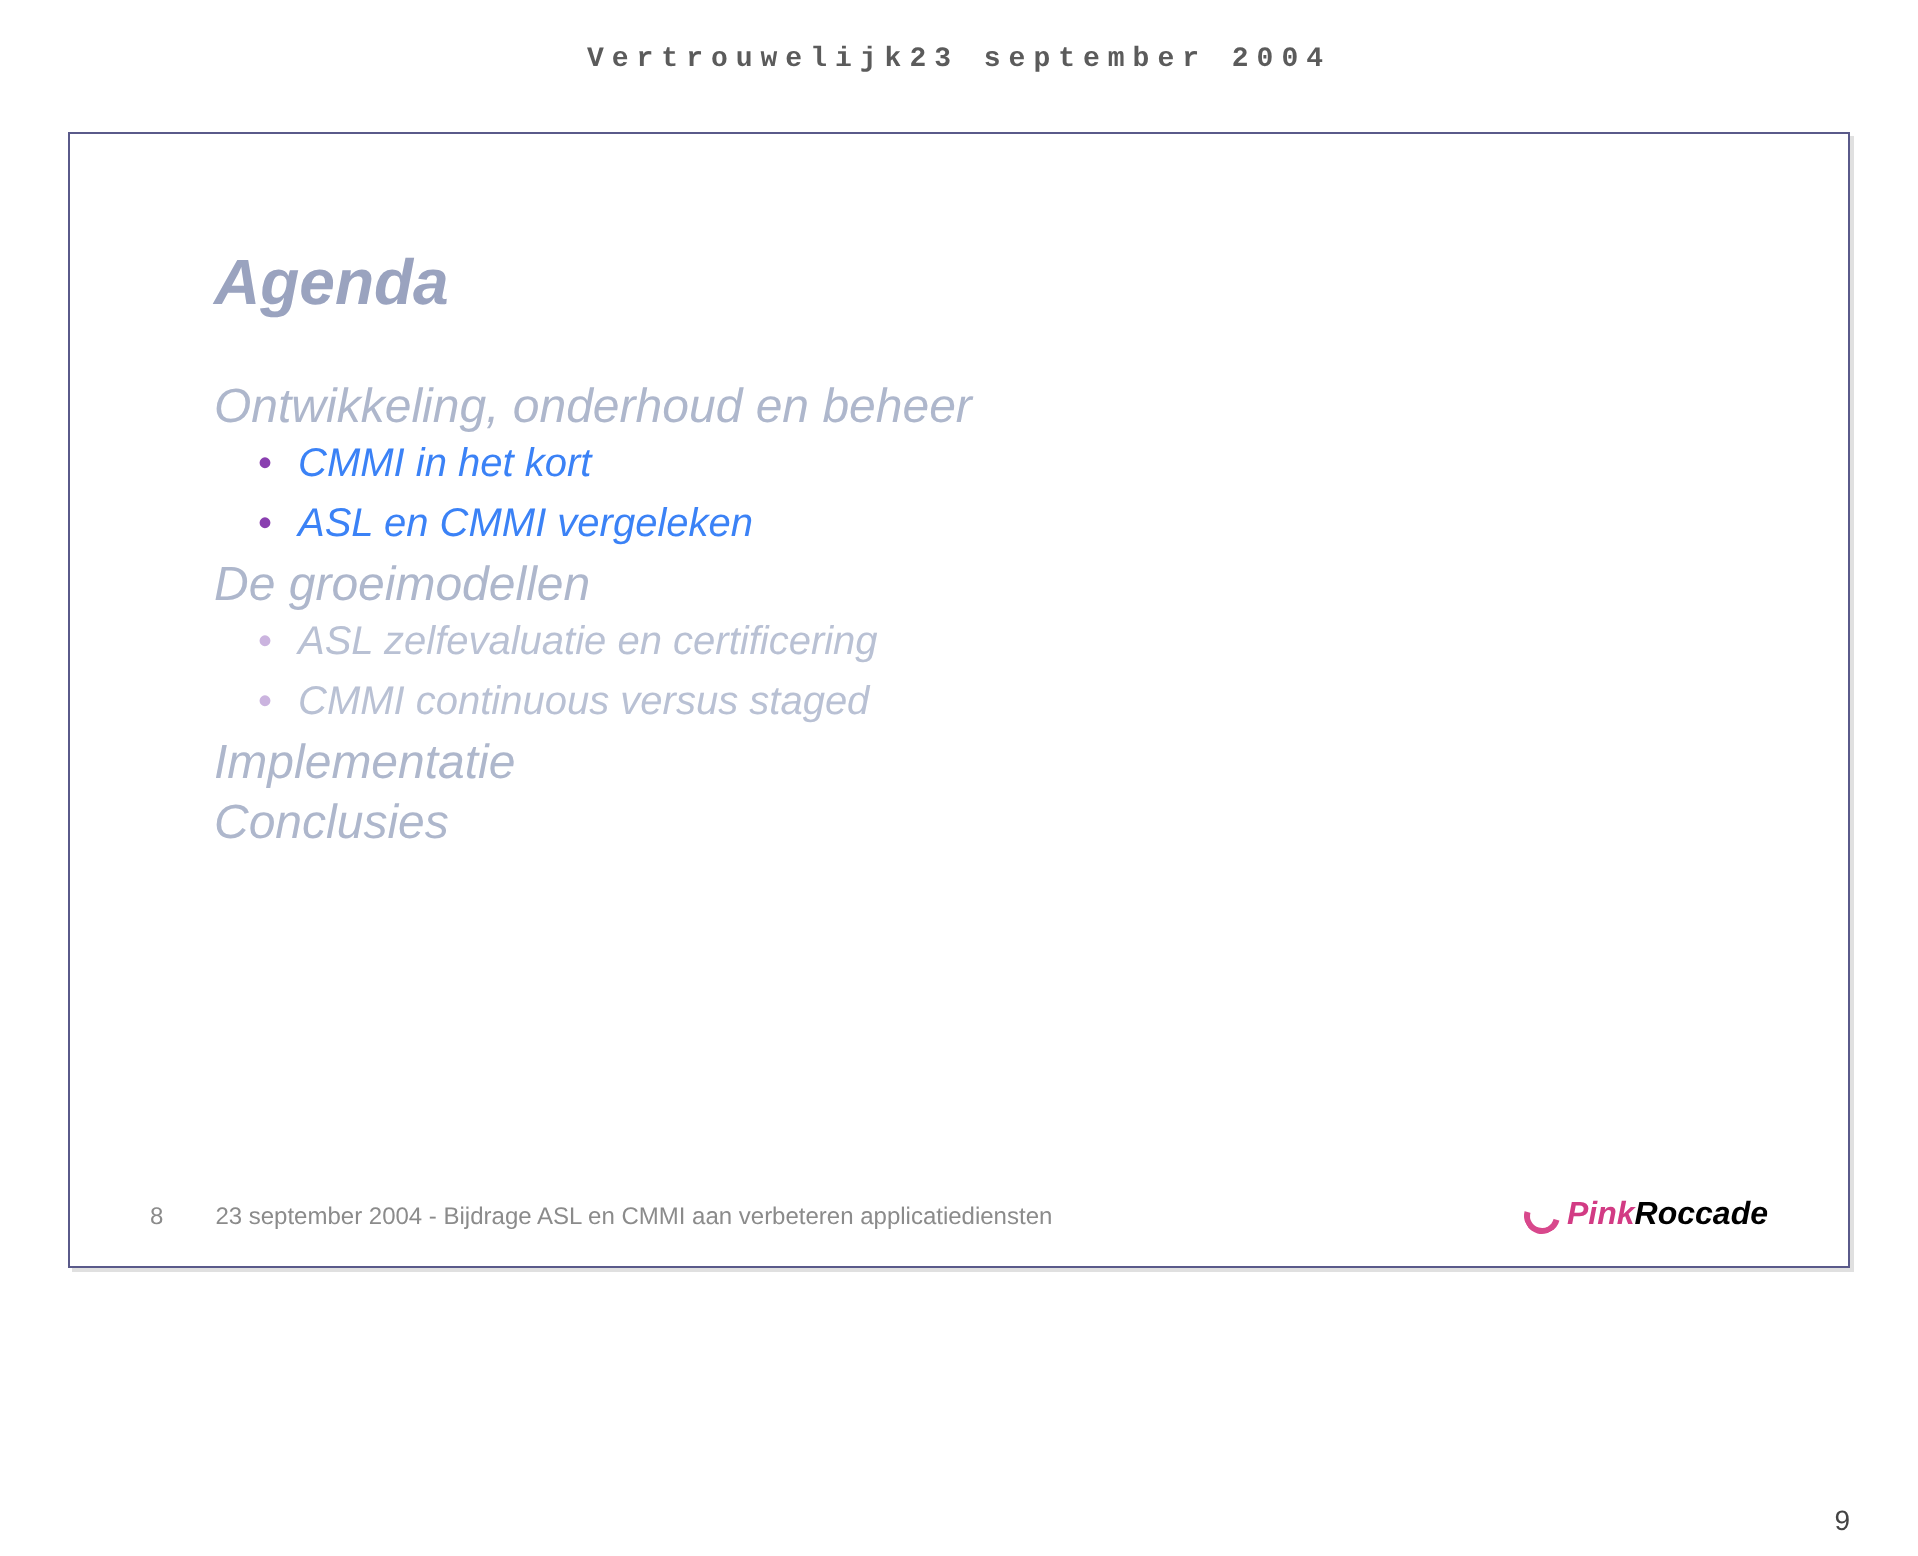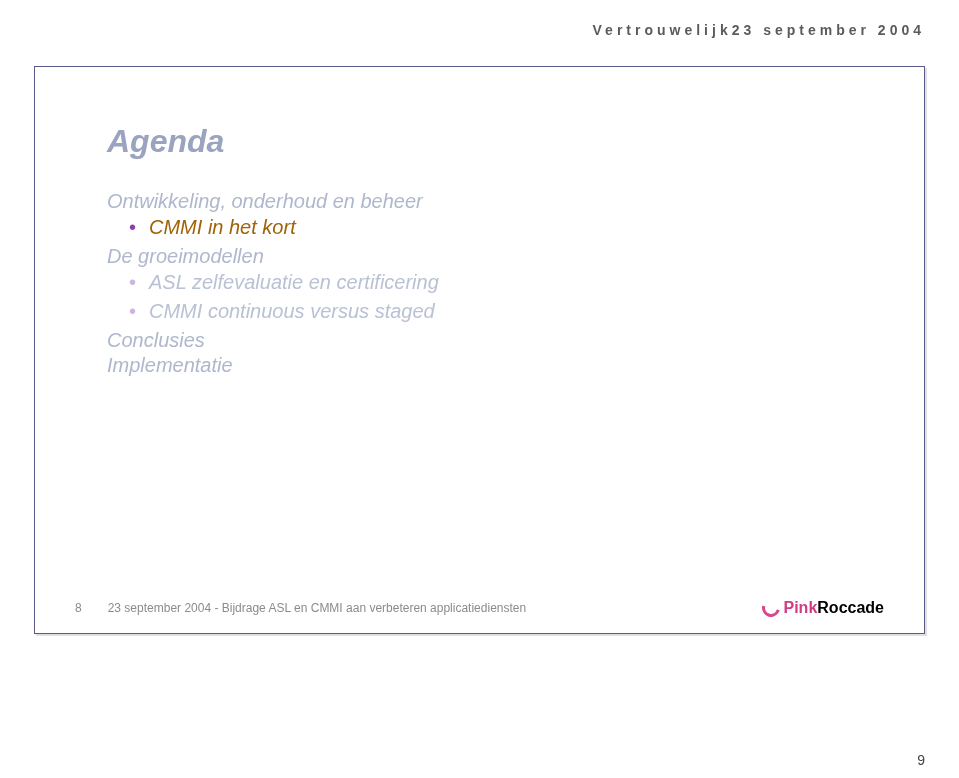--- a/index.html
+++ b/index.html
@@ -1,31 +1,31 @@
 <!DOCTYPE html>
 <html><head>
   <meta charset="utf-8">
   <style>
     * { margin: 0; padding: 0; box-sizing: border-box; }
     html, body { width: 959px; height: 778px; font-family: Arial, Helvetica, sans-serif; background: #fff; }
     .page { position: relative; width: 959px; height: 778px; padding: 22px 34px 28px 34px; }
-    .hdr { display: flex; justify-content: flex-end; font-size: 14px; letter-spacing: 4px; color: #5b5b5b; font-weight: 700; }
+    .hdr { display: flex; justify-content: center; font-size: 14px; letter-spacing: 4px; color: #5b5b5b; font-weight: 700; font-family: Liberation Mono, monospace; }
     .slide-frame { border: 1.5px solid #5a5a8a; margin-top: 28px; height: 568px; box-shadow: 2px 2px 0 rgba(0,0,0,.12); position: relative; background: #fff; }
     .content { padding: 56px 56px 0 72px; }
     .title { color: #9aa3bf; font-style: italic; font-weight: 700; font-size: 32px; margin-bottom: 30px; }
-    .section { font-style: italic; font-size: 20px; color: #6e85ab; margin-top: 2px; }
+    .section { font-style: italic; font-size: 24px; color: #6e85ab; margin-top: 2px; }
     .section.faded { color: #aeb7cc; }
     .bullets { list-style: none; padding-left: 42px; }
-    .bullets li { color: #a16207; font-style: italic; font-size: 20px; line-height: 1.48; position: relative; }
+    .bullets li { color: #3b82f6; font-style: italic; font-size: 20px; line-height: 1.48; position: relative; }
     .bullets li.faded { color: #b9c1d4; }
     .bullets li::before { content: "•"; color: #8a3fb0; position: absolute; left: -20px; top: 0; font-style: normal; }
     .bullets li.faded::before { color: #cbb4df; }
     .slide-footer { position: absolute; left: 0; right: 0; bottom: 16px; display: flex; align-items: center; justify-content: space-between; padding: 0 40px; }
     .slide-footer-left { display: flex; align-items: center; gap: 26px; font-size: 12px; color: #8b8b8b; }
-    .logo { display: inline-flex; align-items: center; font-weight: 700; }
+    .logo { display: inline-flex; align-items: center; font-style: italic; font-weight: 700; }
     .logo-swirl { width: 18px; height: 18px; border-radius: 50%; border: 3px solid #d8488c; border-right-color: transparent; border-top-color: transparent; transform: rotate(-30deg); display: inline-block; margin-right: 4px; }
     .logo-pink { color: #d23b84; font-size: 16px; }
     .logo-occade { color: #000000; font-size: 16px; }
     .page-num { position: absolute; right: 34px; bottom: 10px; font-size: 14px; color: #444; }
   </style>
 </head>
 <body>
 
 <div class="page">
   <div class="hdr">
@@ -34,30 +34,31 @@
   </div>
 
   <div class="slide-frame">
     <div class="content">
       <div class="title">Agenda</div>
 
       <div class="section faded">Ontwikkeling, onderhoud en beheer</div>
 
       <ul class="bullets">
         <li>CMMI in het kort</li>
+        <li>ASL en CMMI vergeleken</li>
       </ul>
 
       <div class="section faded">De groeimodellen</div>
       <ul class="bullets">
         <li class="faded">ASL zelfevaluatie en certificering</li>
         <li class="faded">CMMI continuous versus staged</li>
       </ul>
 
+      <div class="section faded">Implementatie</div>
       <div class="section faded">Conclusies</div>
-      <div class="section faded">Implementatie</div>
     </div>
 
     <div class="slide-footer">
       <div class="slide-footer-left">
         <span>8</span>
         <span>23 september 2004 - Bijdrage ASL en CMMI aan verbeteren applicatiediensten</span>
       </div>
       <span class="logo">
         <span class="logo-swirl"></span>
         <span class="logo-pink">Pink</span>

